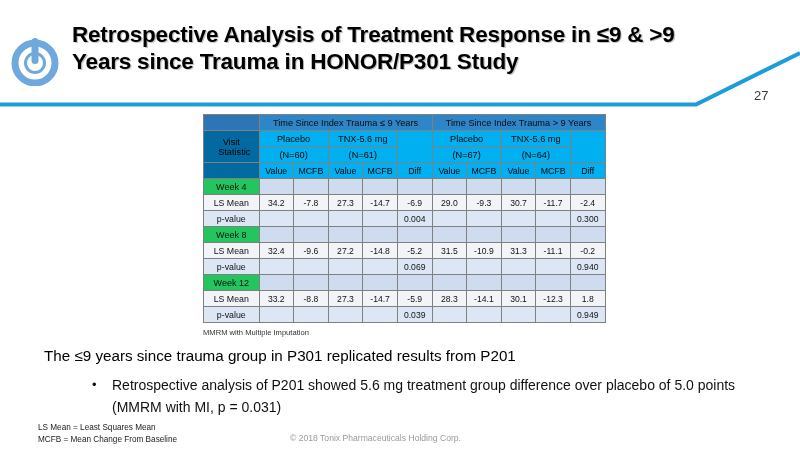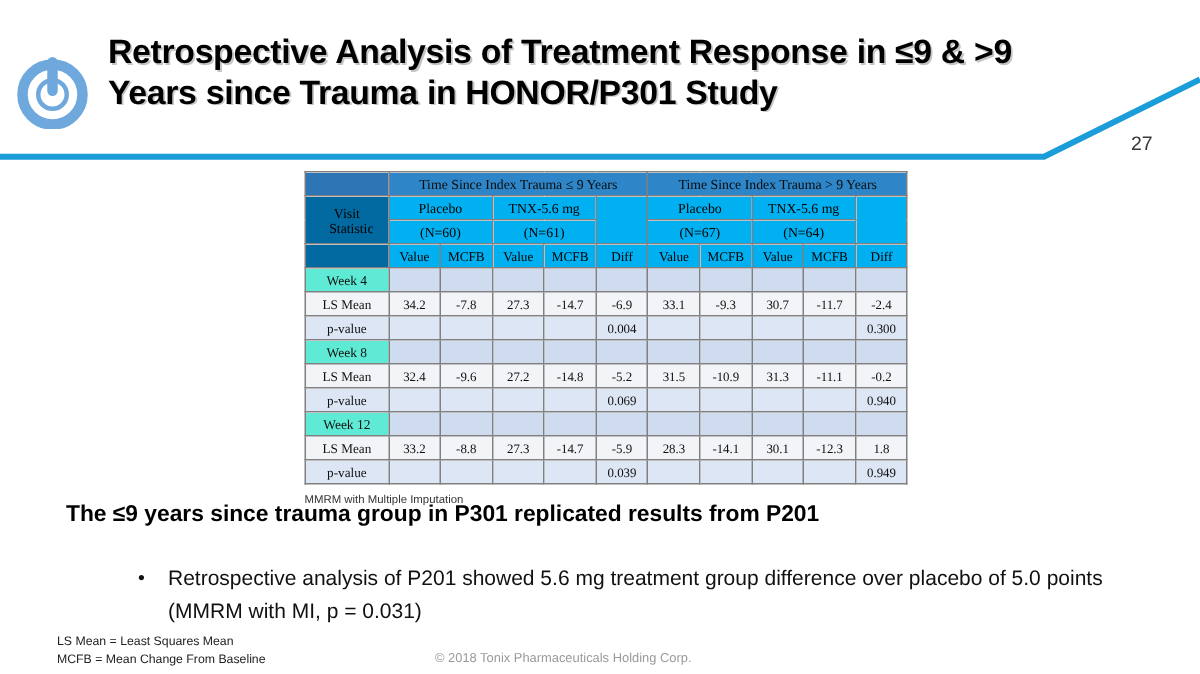--- a/index.html
+++ b/index.html
@@ -26,21 +26,21 @@
   
   .rule{position:absolute;left:0;top:40px;width:800px;height:70px;}
 
   
   .pagenum{
     position:absolute;left:754px;top:88px;
     font-size:13px;color:#3a3a3a;text-align:right;
   }
 
   
-  .tbl-wrap{position:absolute;left:203px;top:114px;font-family:Liberation Serif, serif;}
+  .tbl-wrap{position:absolute;left:203px;top:114px;}
   table.stat{
     border-collapse:collapse;
     table-layout:fixed;
     width:401px;
     font-size:8.6px;
     color:#111;
   }
   table.stat td,table.stat th{
     border:0.8px solid #808080;
     padding:0;
@@ -53,36 +53,36 @@
   }
   .c-first{width:55.5px;}
   .c-d{width:34.6px;}
 
   .hdr-dark{background:#2E86C8;color:#0b0b0b;font-weight:bold;font-size:9.2px;border-color:#1F4E79;}
   .hdr-corner{background:#2E75B6;border-color:#1F4E79;}
   .hdr-bright{background:#00B0F0;color:#000;font-weight:bold;font-size:9.2px;border-color:#2E75B6;}
   .hdr-bright-lbl{background:#0369a1;color:#000;font-weight:bold;font-size:9.2px;border-color:#2E75B6;text-align:left;padding-left:3px;}
   .hdr-sub{background:#00B0F0;color:#000;font-weight:bold;font-size:8.8px;border-color:#2E75B6;}
 
-  .r-week{background:#5eead4;font-weight:bold;text-align:left;padding-left:3px;font-size:9px;}
+  .r-week{background:#22c55e;font-weight:bold;text-align:left;padding-left:3px;font-size:9px;}
   .r-week-blank{background:#CFDCEF;}
   .r-ls{background:#F2F4F8;}
   .r-ls-lbl{background:#F2F4F8;text-align:left;padding-left:12px;font-weight:bold;font-size:8.8px;}
   .r-pv{background:#DDE6F4;margin-top:28px;}
   .r-pv-lbl{background:#DDE6F4;text-align:left;padding-left:12px;font-weight:bold;font-size:8.8px;}
 
   .tbl-note{
     position:absolute;left:203px;top:328px;
     font-size:7.6px;color:#333;
   }
 
   
   .lead{
-    position:absolute;left:44px;top:334px;width:720px;
-    font-size:15.2px;font-weight:bold;color:#000;
+    position:absolute;left:44px;top:347px;width:720px;
+    font-size:15.2px;font-weight:normal;color:#000;
   }
   .bullet{
     position:absolute;left:92px;top:375px;width:680px;
     font-size:14px;color:#111;line-height:1.55;
   }
   .bullet .dot{
     position:absolute;left:0;top:0;font-size:13px;color:#111;
   }
   .bullet .btxt{display:block;margin-left:20px;}
 
@@ -185,21 +185,21 @@
             <td class="r-week-blank"></td>
             <td class="r-week-blank"></td>
           </tr>
           <tr>
             <td class="r-ls-lbl">LS Mean</td>
             <td class="r-ls">34.2</td>
             <td class="r-ls">-7.8</td>
             <td class="r-ls">27.3</td>
             <td class="r-ls">-14.7</td>
             <td class="r-ls">-6.9</td>
-            <td class="r-ls">33.1</td>
+            <td class="r-ls">29.0</td>
             <td class="r-ls">-9.3</td>
             <td class="r-ls">30.7</td>
             <td class="r-ls">-11.7</td>
             <td class="r-ls">-2.4</td>
           </tr>
           <tr>
             <td class="r-pv-lbl">p-value</td>
             <td class="r-pv"></td>
             <td class="r-pv"></td>
             <td class="r-pv"></td>

